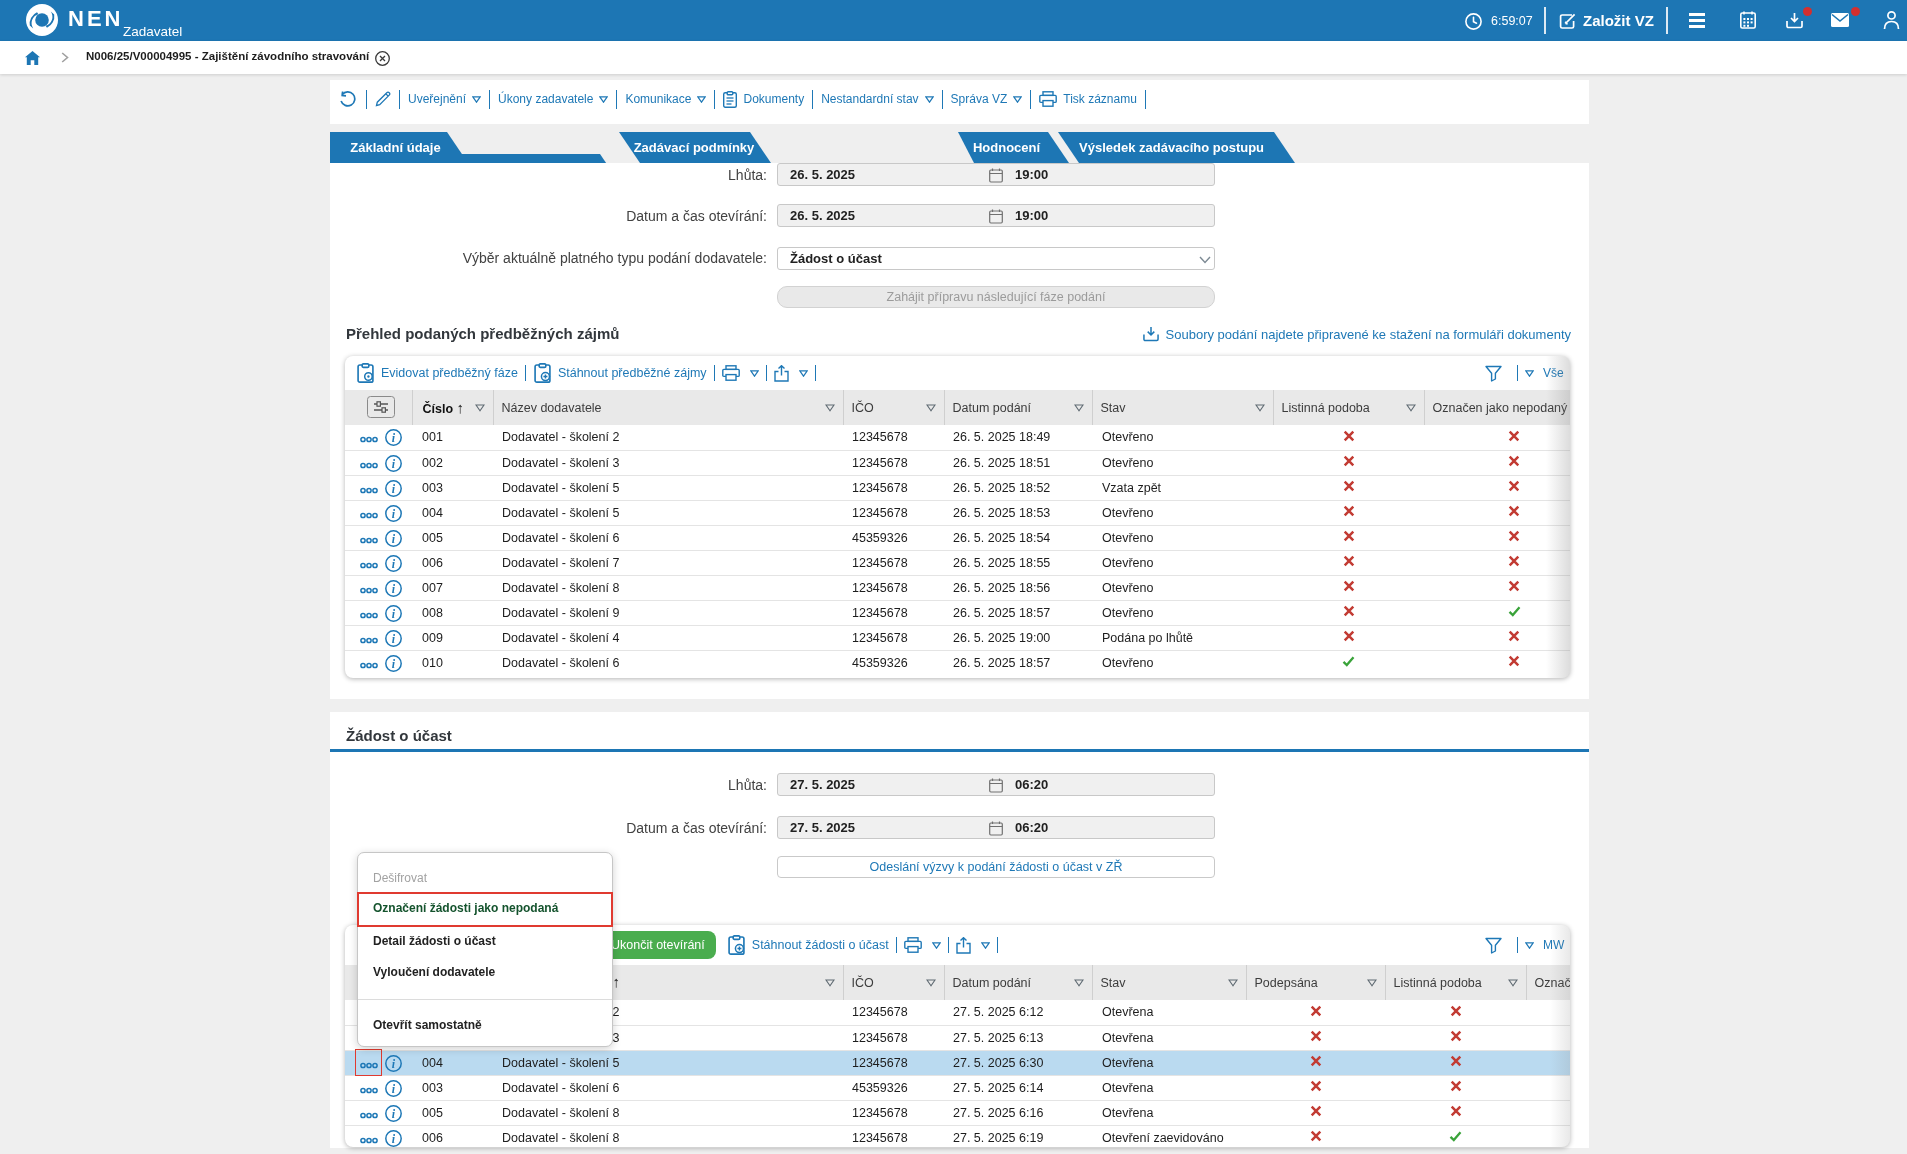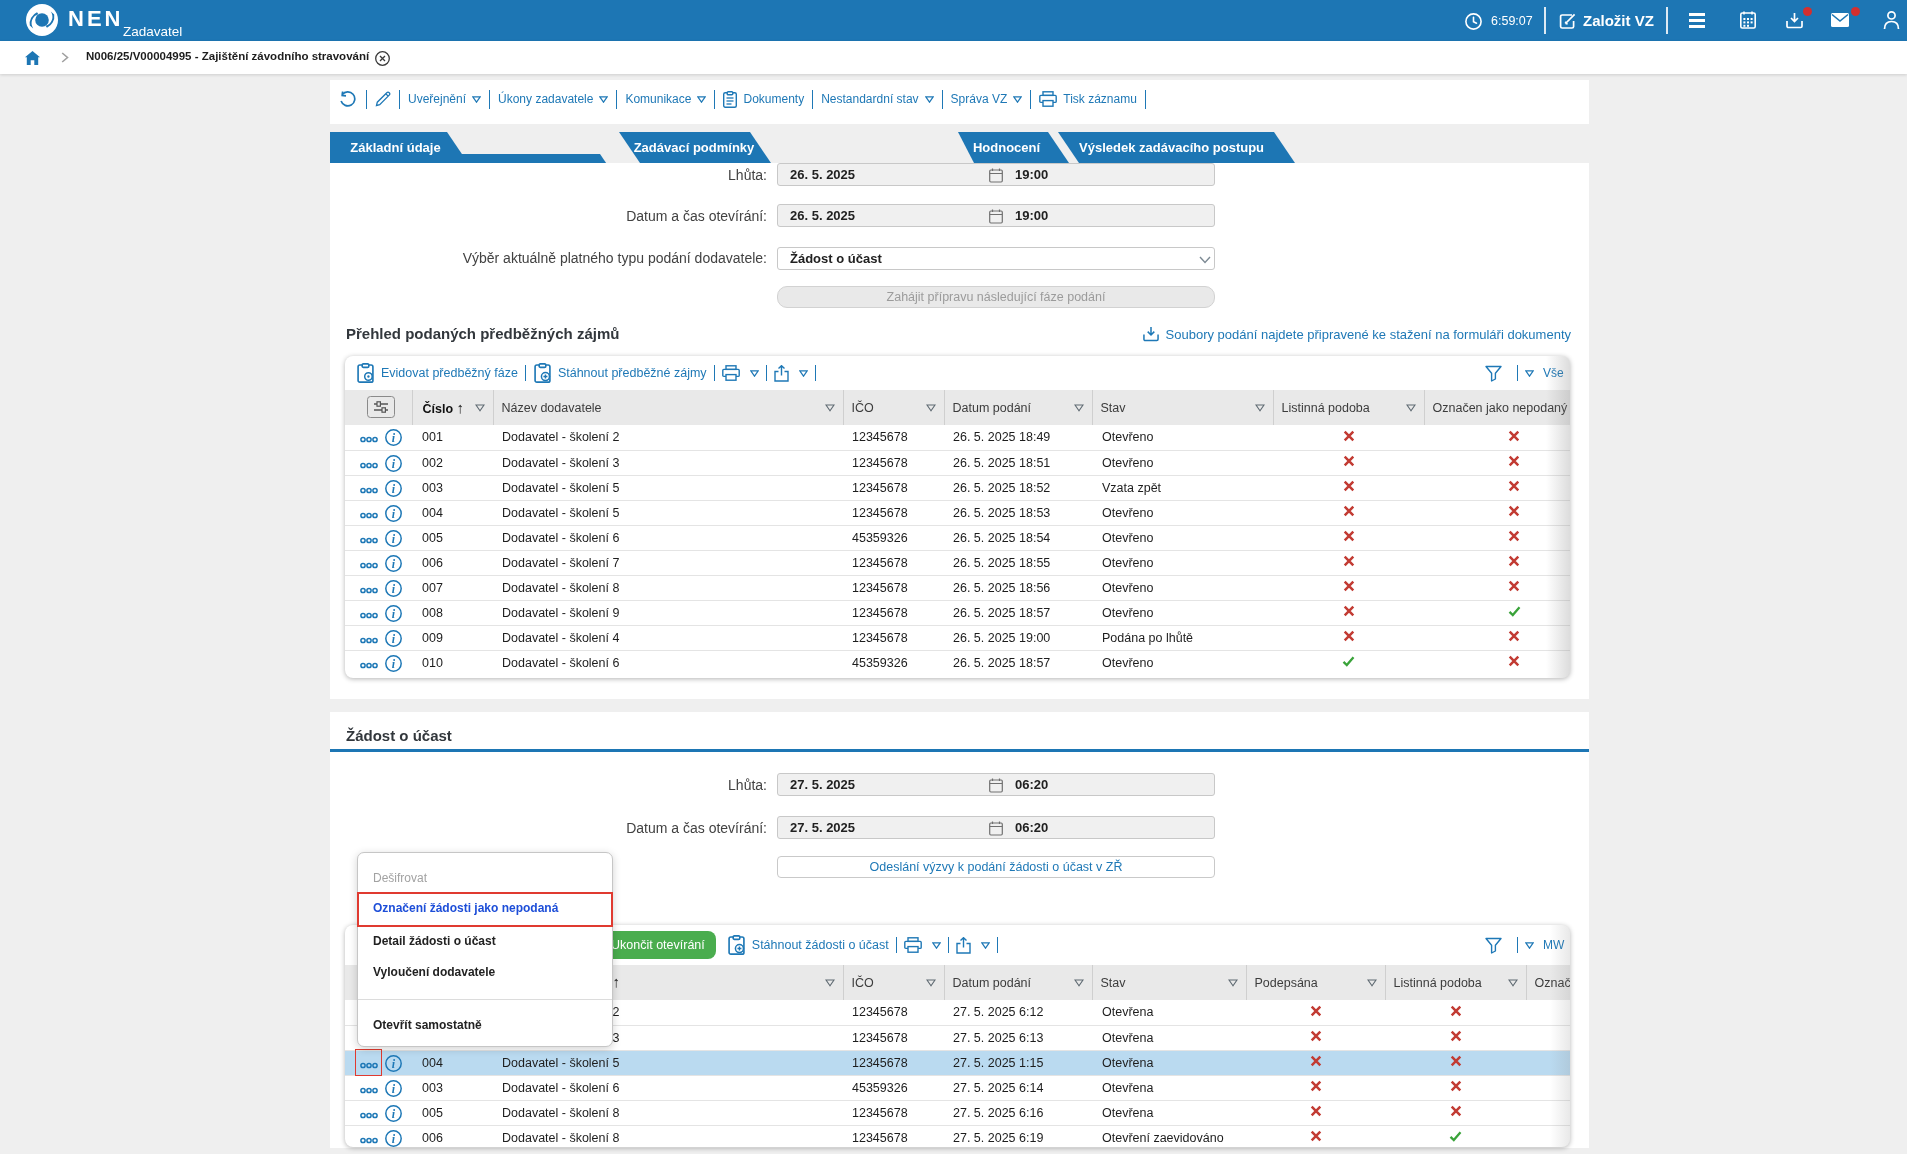--- a/index.html
+++ b/index.html
@@ -784,21 +784,21 @@
                 <circle cx="15" cy="4.5" r="2.1" fill="none" stroke="#1e78b6" stroke-width="1.5"></circle>
               </svg></span>
             <span class="fcell2"><svg width="17" height="17" viewBox="0 0 17 17">
                 <circle cx="8.5" cy="8.5" r="7.7" fill="none" stroke="#1e78b6" stroke-width="1.5"></circle>
                 <text x="8.5" y="12.6" text-anchor="middle" font-family="Liberation Serif" font-style="italic" font-weight="bold" font-size="12" fill="#1e78b6">i</text>
               </svg></span>
           </td>
           <td style="padding-left:10px;">004</td>
           <td>Dodavatel - školení 5</td>
           <td>12345678</td>
-          <td>27. 5. 2025 1:15</td>
+          <td>27. 5. 2025 6:30</td>
           <td style="padding-left:10px;">Otevřena</td>
           <td class="cmid"><svg width="12" height="12" viewBox="0 0 12 12">
               <path d="M1.7 1.7 L10.3 10.3 M10.3 1.7 L1.7 10.3" stroke="#c23b33" stroke-width="2.5"></path>
             </svg></td>
           <td class="cmid"><svg width="12" height="12" viewBox="0 0 12 12">
               <path d="M1.7 1.7 L10.3 10.3 M10.3 1.7 L1.7 10.3" stroke="#c23b33" stroke-width="2.5"></path>
             </svg></td>
           <td></td>
         </tr>
     <tr>
@@ -879,17 +879,17 @@
   </tbody>
     </table>
   <div class="abs" style="right:0;top:0;bottom:0;width:20px;background:linear-gradient(to right,rgba(130,130,130,0),rgba(130,130,130,.18));"></div>
 </div>
 
 <div class="abs" style="left:355px;top:1049px;width:27px;height:27px;border:1.5px solid #e03a30;"></div>
 
 <div class="abs" style="left:357px;top:852px;width:256px;height:195px;background:#fff;border:1px solid #c6c6c6;border-radius:7px;box-shadow:0 2px 8px rgba(0,0,0,.18);"></div>
 <div class="abs" style="left:373px;top:871px;font-size:12px;color:#a2a2a2;">Dešifrovat</div>
 <div class="abs" style="left:357px;top:892px;width:256px;height:35px;border:2px solid #e03a30;background:#fff;"></div>
-<div class="abs" style="left:373px;top:901px;font-size:12px;font-weight:bold;color:#1d4ed8;">Označení žádosti jako nepodaná</div>
+<div class="abs" style="left:373px;top:901px;font-size:12px;font-weight:bold;color:#14532d;">Označení žádosti jako nepodaná</div>
 <div class="abs" style="left:373px;top:934px;font-size:12px;font-weight:bold;color:#222;">Detail žádosti o účast</div>
 <div class="abs" style="left:373px;top:965px;font-size:12px;font-weight:bold;color:#222;">Vyloučení dodavatele</div>
 <div class="abs" style="left:358px;top:999px;width:254px;height:1px;background:#dcdcdc;"></div>
 <div class="abs" style="left:373px;top:1018px;font-size:12px;font-weight:bold;color:#222;">Otevřít samostatně</div>
 
 </body></html>

